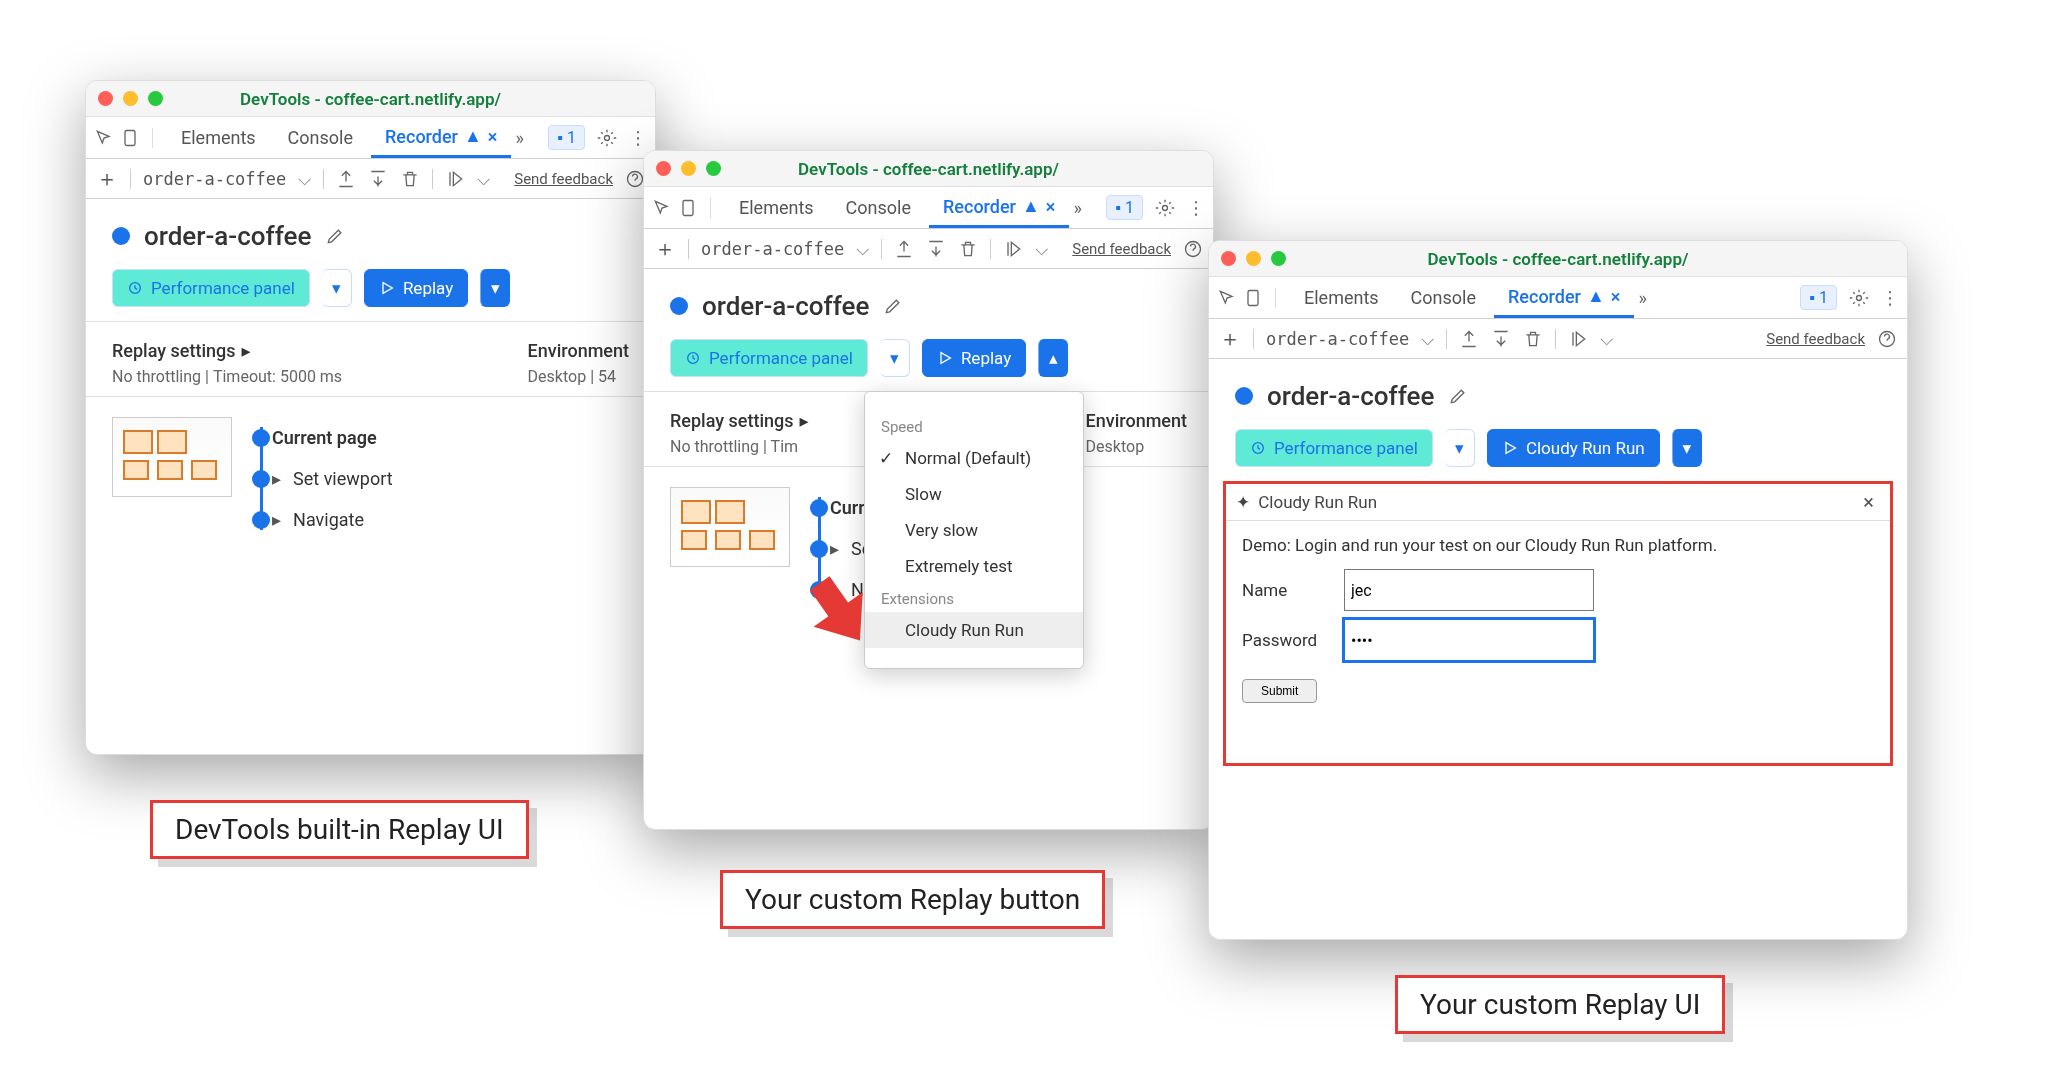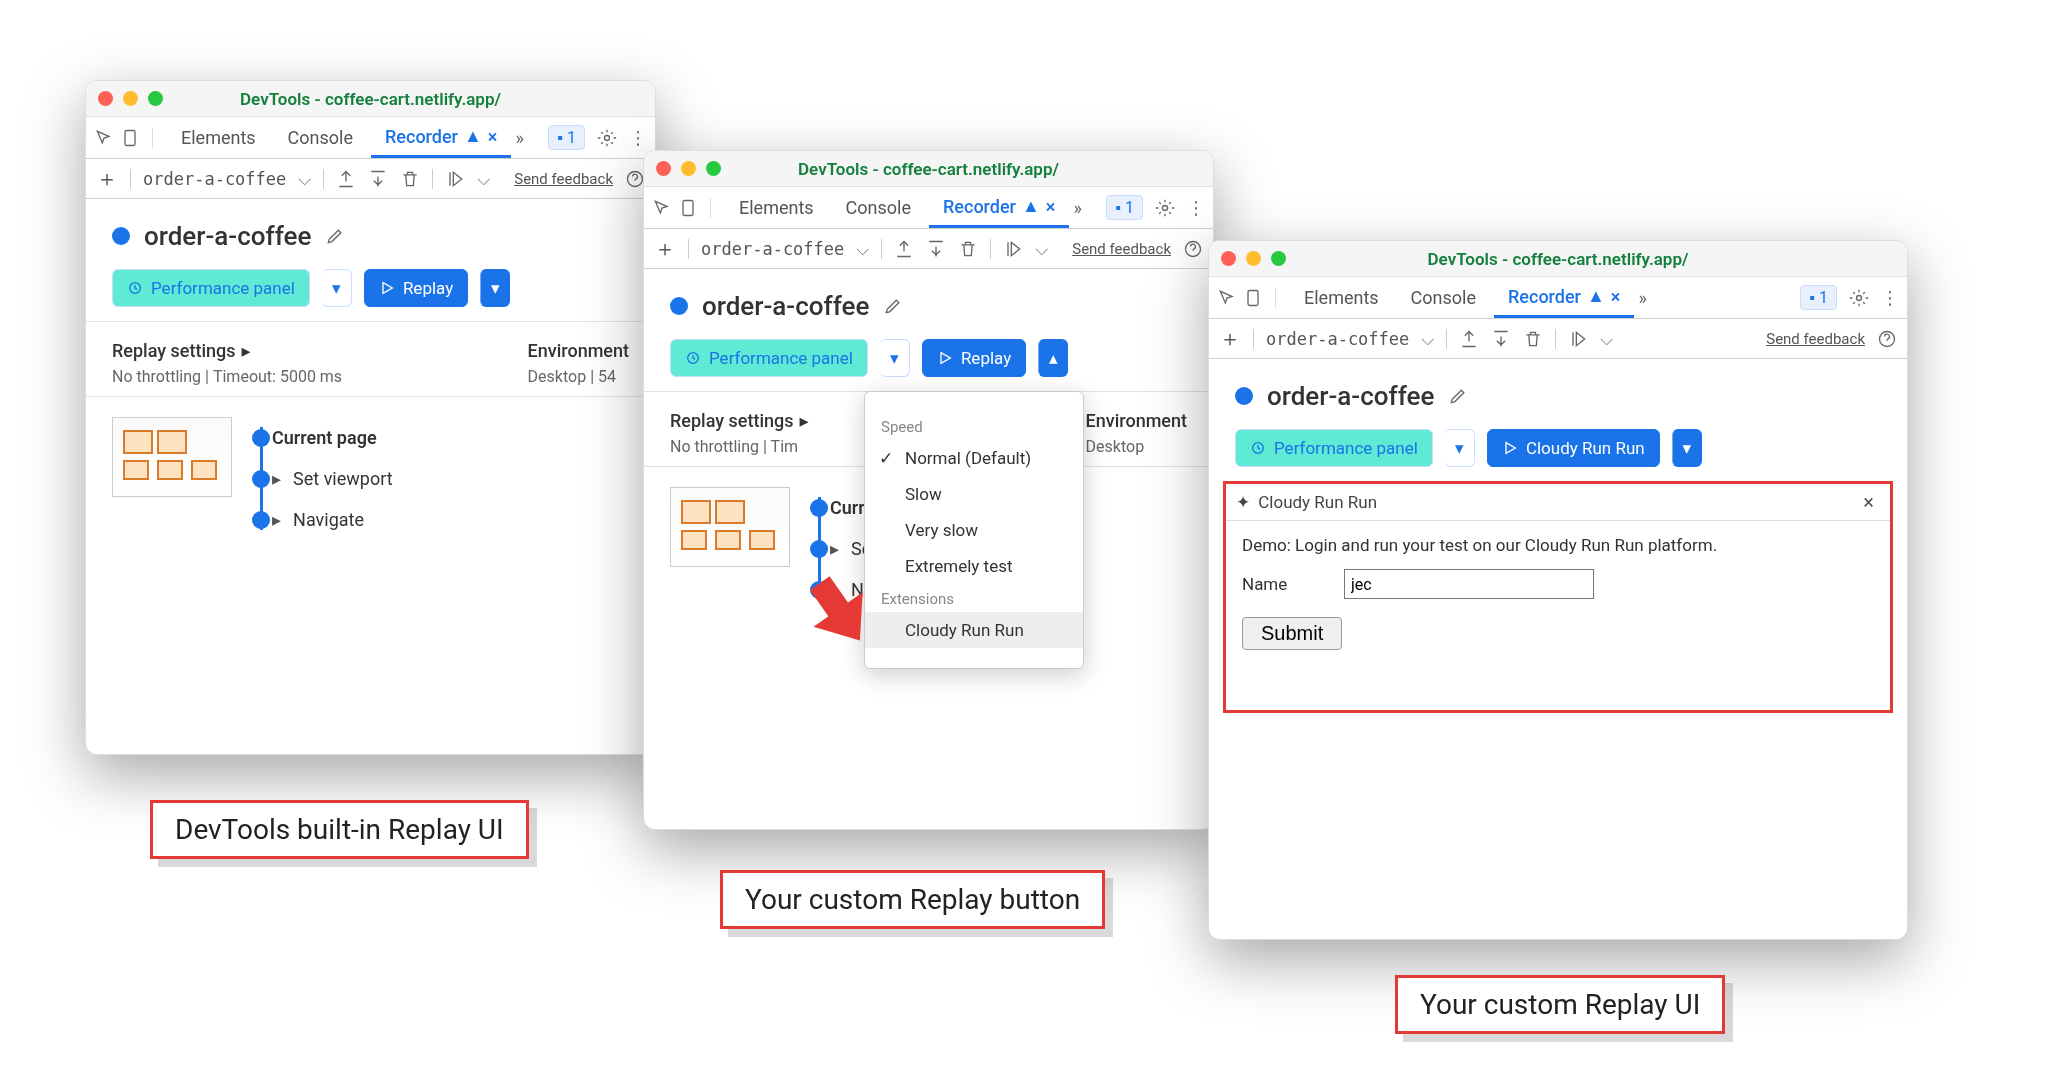--- a/index.html
+++ b/index.html
@@ -111,23 +111,23 @@
     font-size:28px; color:#222;
     box-shadow: 8px 8px 0 rgba(0,0,0,.15);
   }
   .panel-card { border:3px solid #e53935; margin:0 14px 14px; }
   .panel-hdr { display:flex; align-items:center; padding:6px 10px; gap:8px; border-bottom:1px solid #ddd; font-size:17px; color:#444;}
   .panel-hdr .x { margin-left:auto; cursor:pointer; font-size:20px; color:#555; padding:0 6px;}
   .panel-body { padding:14px 16px 60px; font-size:17px;}
   .panel-body .desc { margin-bottom:14px;}
   .frow { display:flex; align-items:center; gap:12px; margin:8px 0;}
   .frow label { width:90px;}
-  .frow input { height:30px; width:250px; border:1px solid #777; padding:0 6px; font-size:16px; font-family:inherit;}
+  .frow input { height:42px; width:250px; border:1px solid #777; padding:0 6px; font-size:16px; font-family:inherit;}
   .frow input.focus { outline:2px solid #1a73e8; border-color:#1a73e8;}
-  .subm { margin-top:10px; padding:4px 18px; background:#efefef; border:1px solid #999; border-radius:4px; font-size:20px; cursor:pointer;}
+  .subm { margin-top:10px; padding:4px 18px; background:#efefef; border:1px solid #999; border-radius:4px; font-size:12px; cursor:pointer;}
   .vbar { width:1px; background:#ccc; height:20px;}
   svg { display:block; }
   .ic { width:20px; height:20px; stroke:#666; fill:none; stroke-width:1.6;}
   .ic-sm { width:16px; height:16px;}
 </style>
 </head>
 <body>
 
 <div class="window" style="left:85px; top:80px; width:571px; height:675px;">
   <div class="titlebar">
@@ -556,20 +556,24 @@
       <span>✦</span>
       <span>Cloudy Run Run</span>
       <span class="x">×</span>
     </div>
     <div class="panel-body">
       <div class="desc">Demo: Login and run your test on our Cloudy Run Run platform.</div>
       <div class="frow">
         <label>Name</label>
         <input value="jec" style="">
       </div>
+      <div class="frow">
+        <label>Password</label>
+        <input class="focus" type="password" value="••••" style="">
+      </div>
       <button class="subm"><span>Submit</span></button>
     </div>
   </div>
 </div>
 
 <div class="caption-box" style="left:150px; top:800px;">DevTools built-in Replay UI</div>
 <div class="caption-box" style="left:720px; top:870px;">Your custom Replay button</div>
 <div class="caption-box" style="left:1395px; top:975px;">Your custom Replay UI</div>
 
 </body></html>

